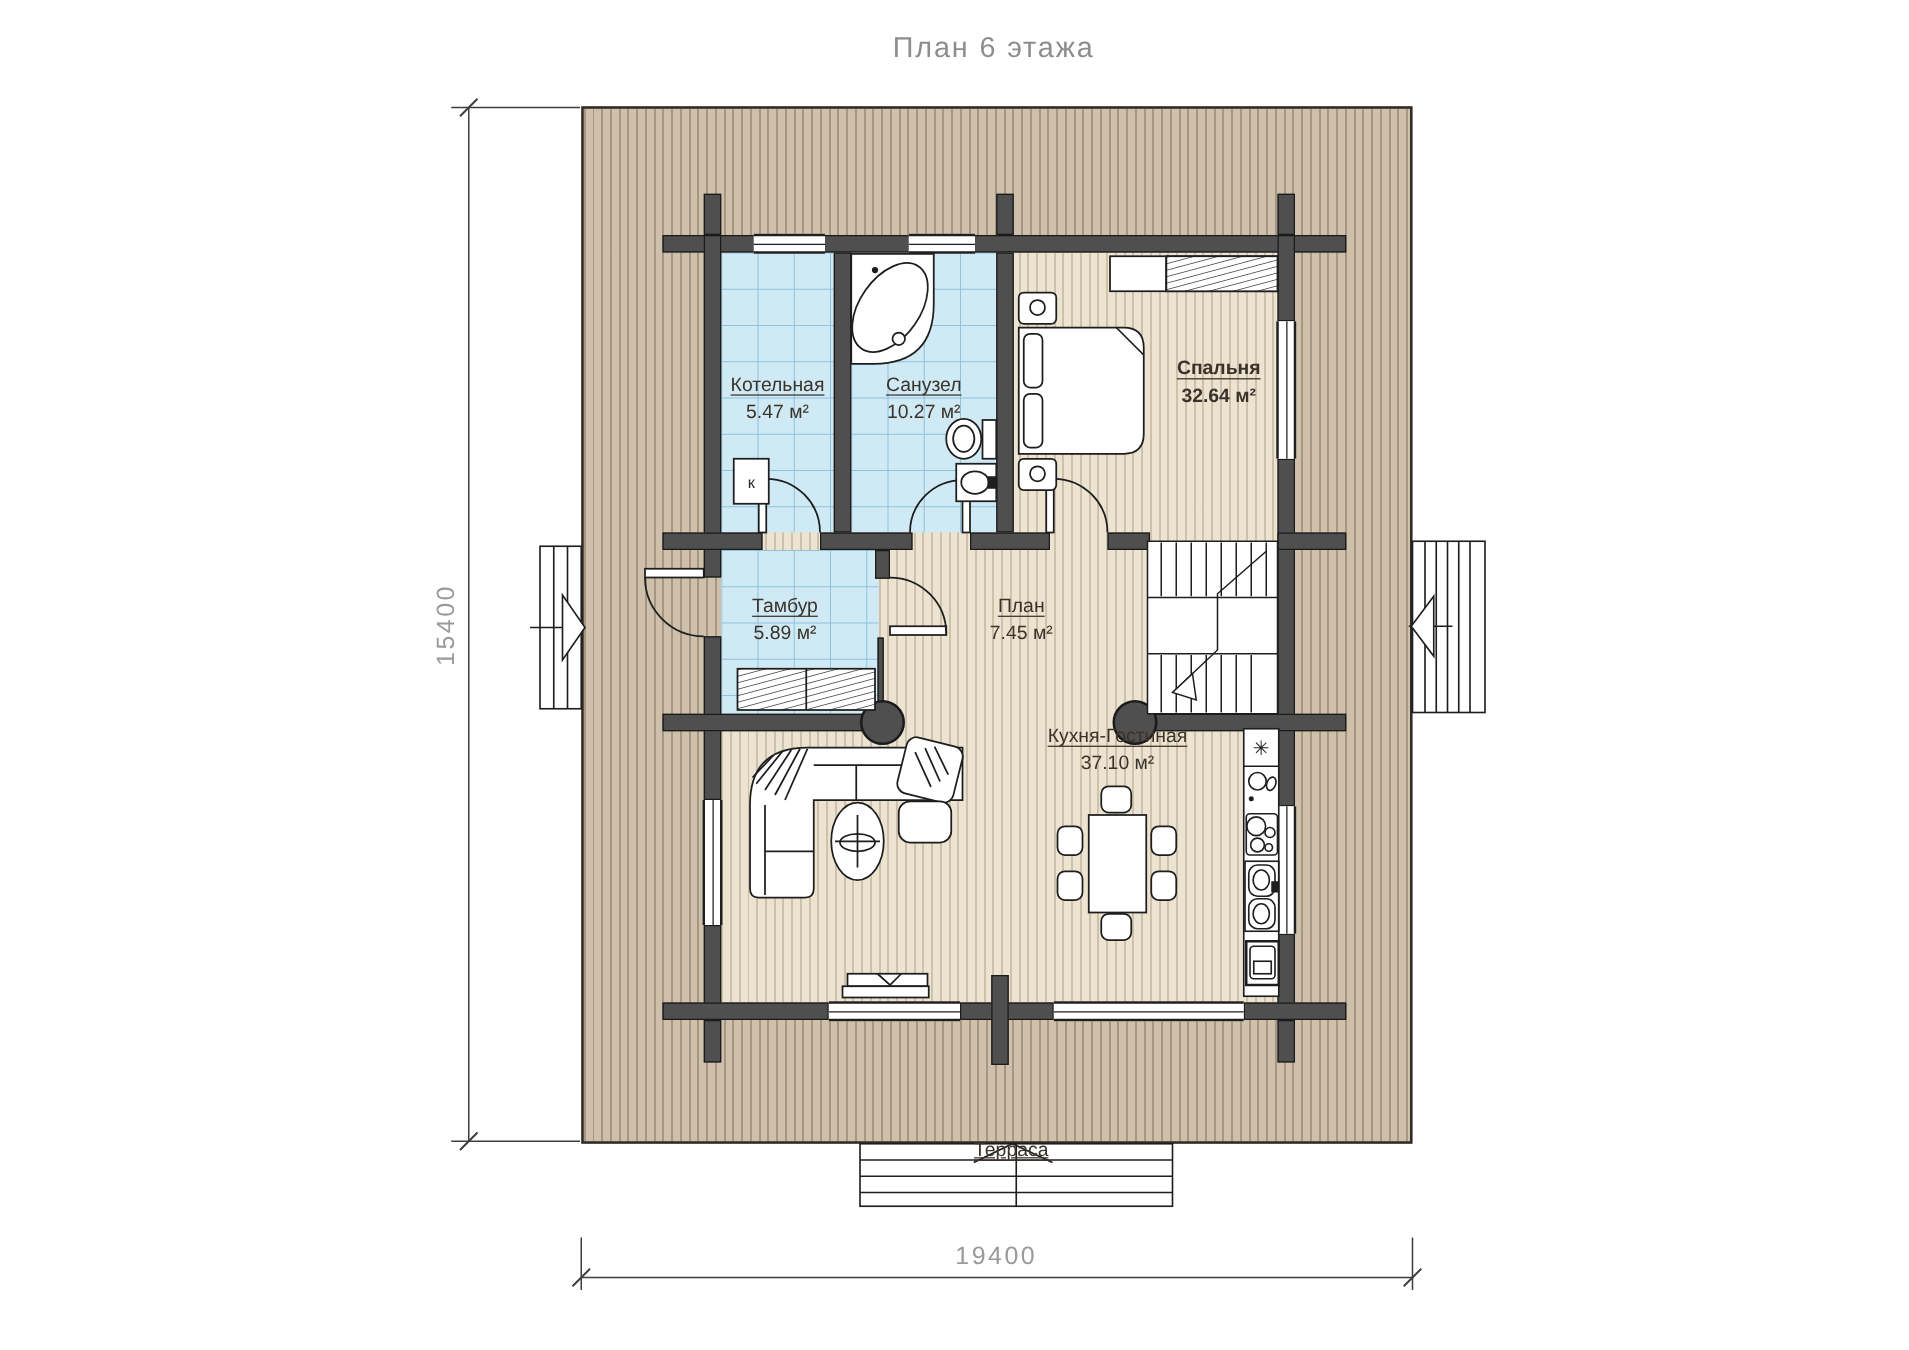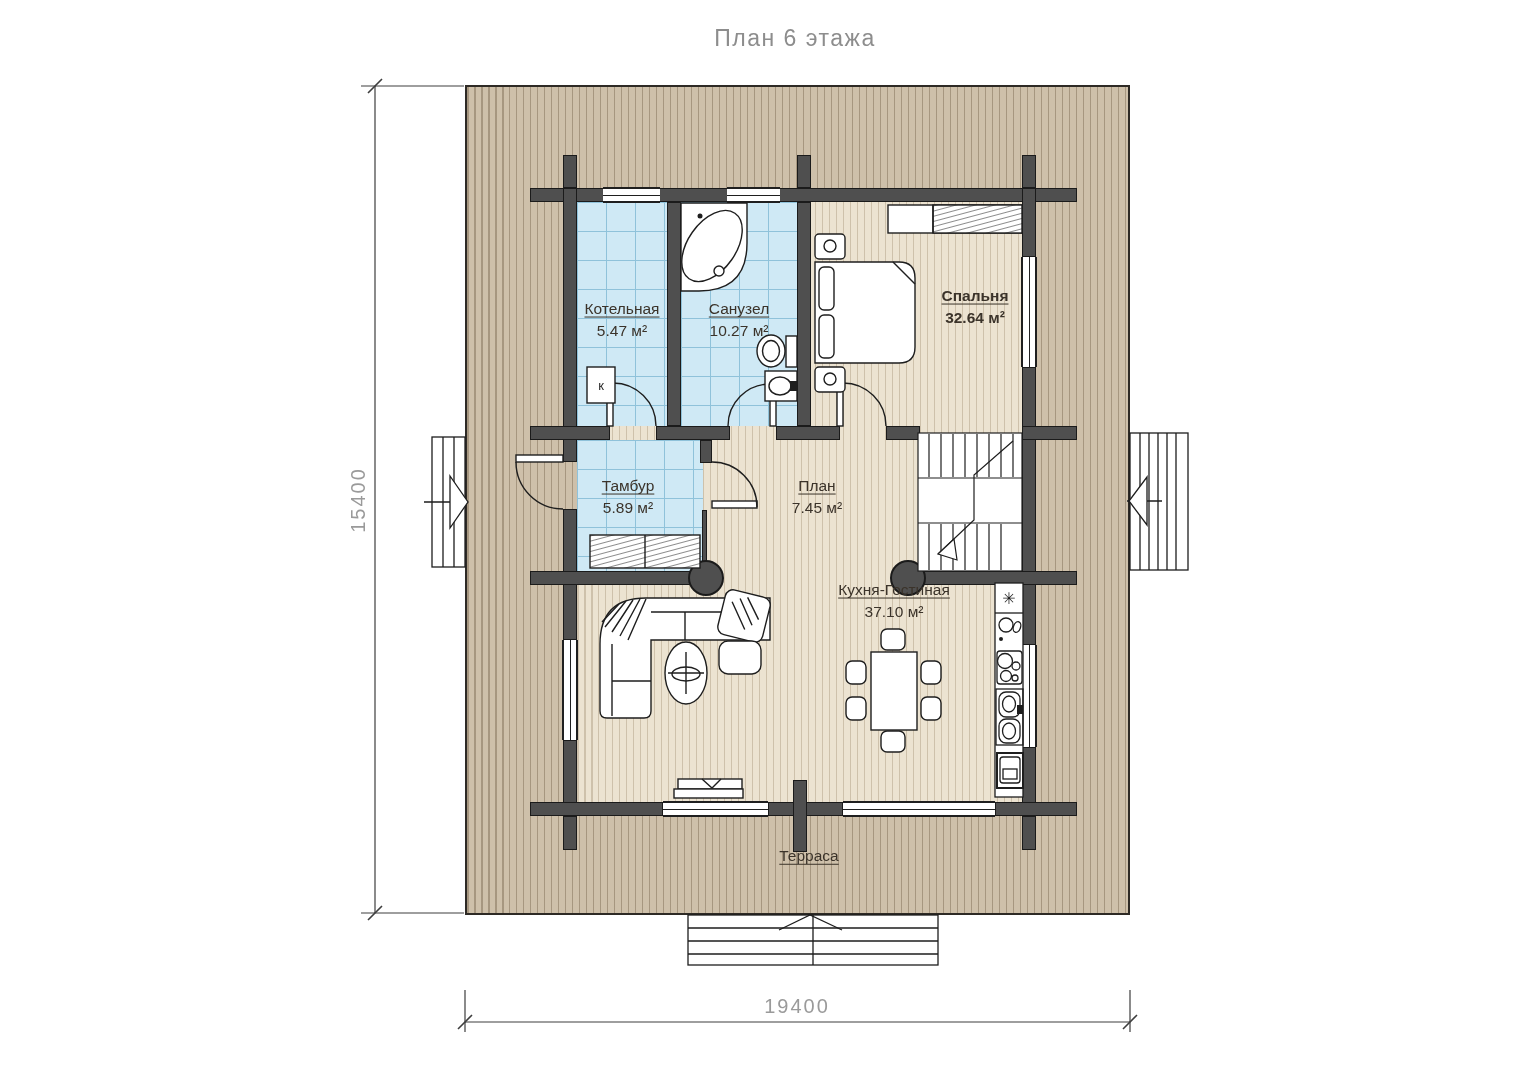--- a/index.html
+++ b/index.html
@@ -265,20 +265,20 @@
     <div class="rl-area">5.89 м²</div>
   </div>
   <div class="room-label" style="left:817px;top:497px;">
     <div class="rl-name">План</div>
     <div class="rl-area">7.45 м²</div>
   </div>
   <div class="room-label" style="left:854px;top:601px;margin-left:40px;">
     <div class="rl-name" ind2="">Кухня-Гостиная</div>
     <div class="rl-area">37.10 м²</div>
   </div>
-  <div class="room-label" style="left:809px;top:856px;">
+  <div class="room-label" style="left:809px;top:921px;text-decoration:underline;">
     <div class="rl-name">Терраса</div>
   </div>
 
   <div class="dim-label dim-v">15400</div>
   <div class="dim-label dim-h">19400</div>
 
 </div>
 
 </body></html>

